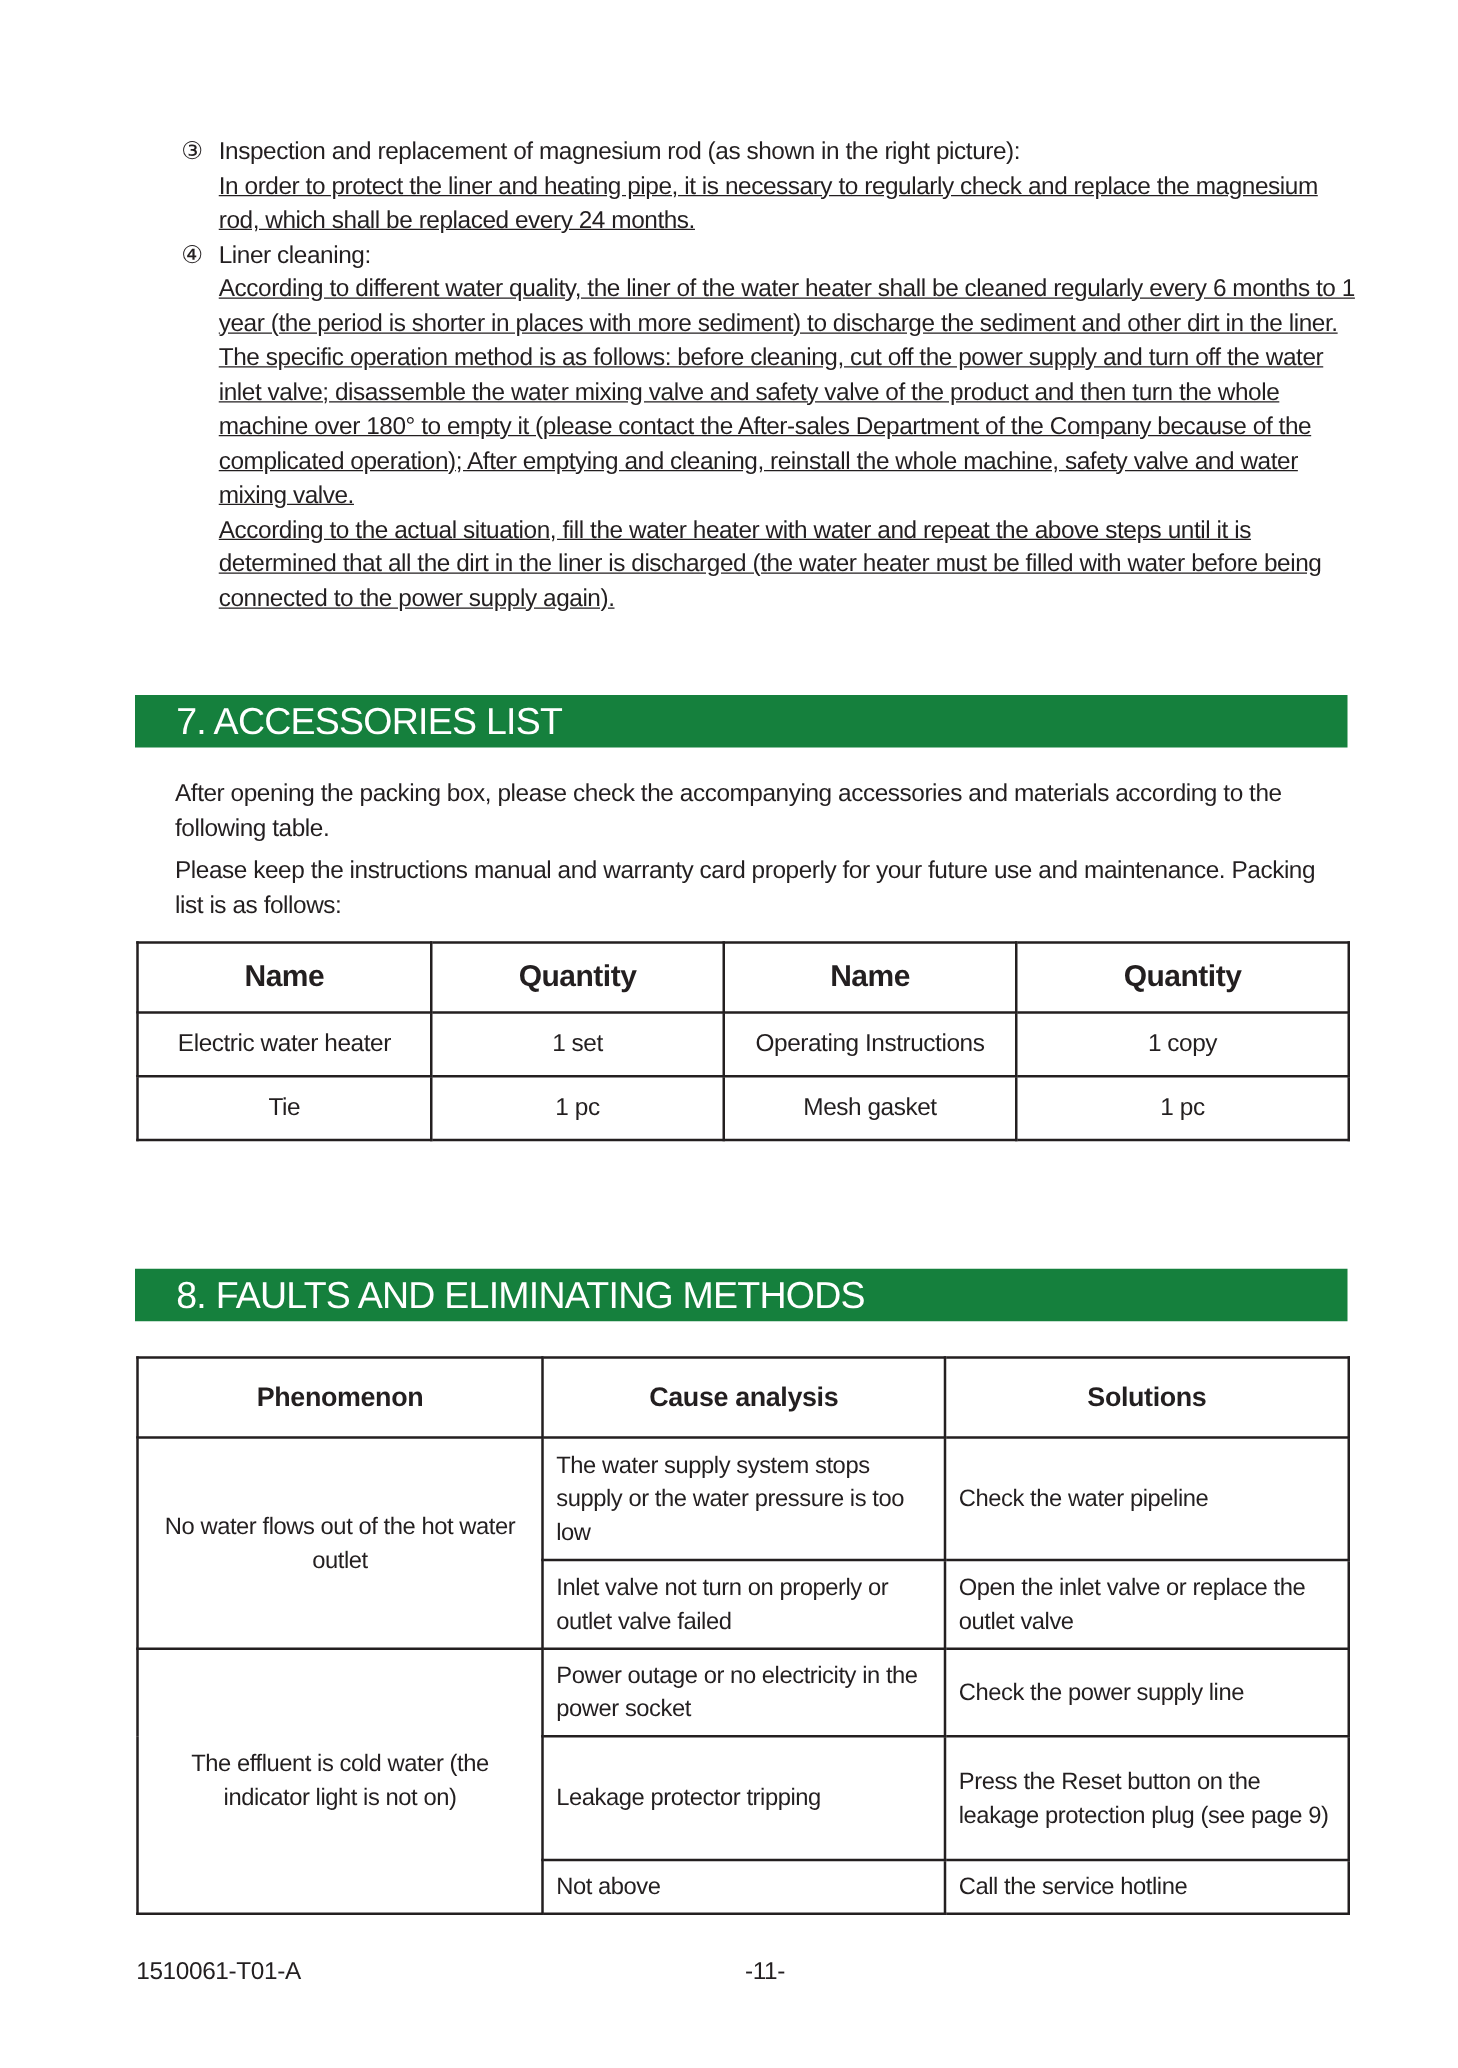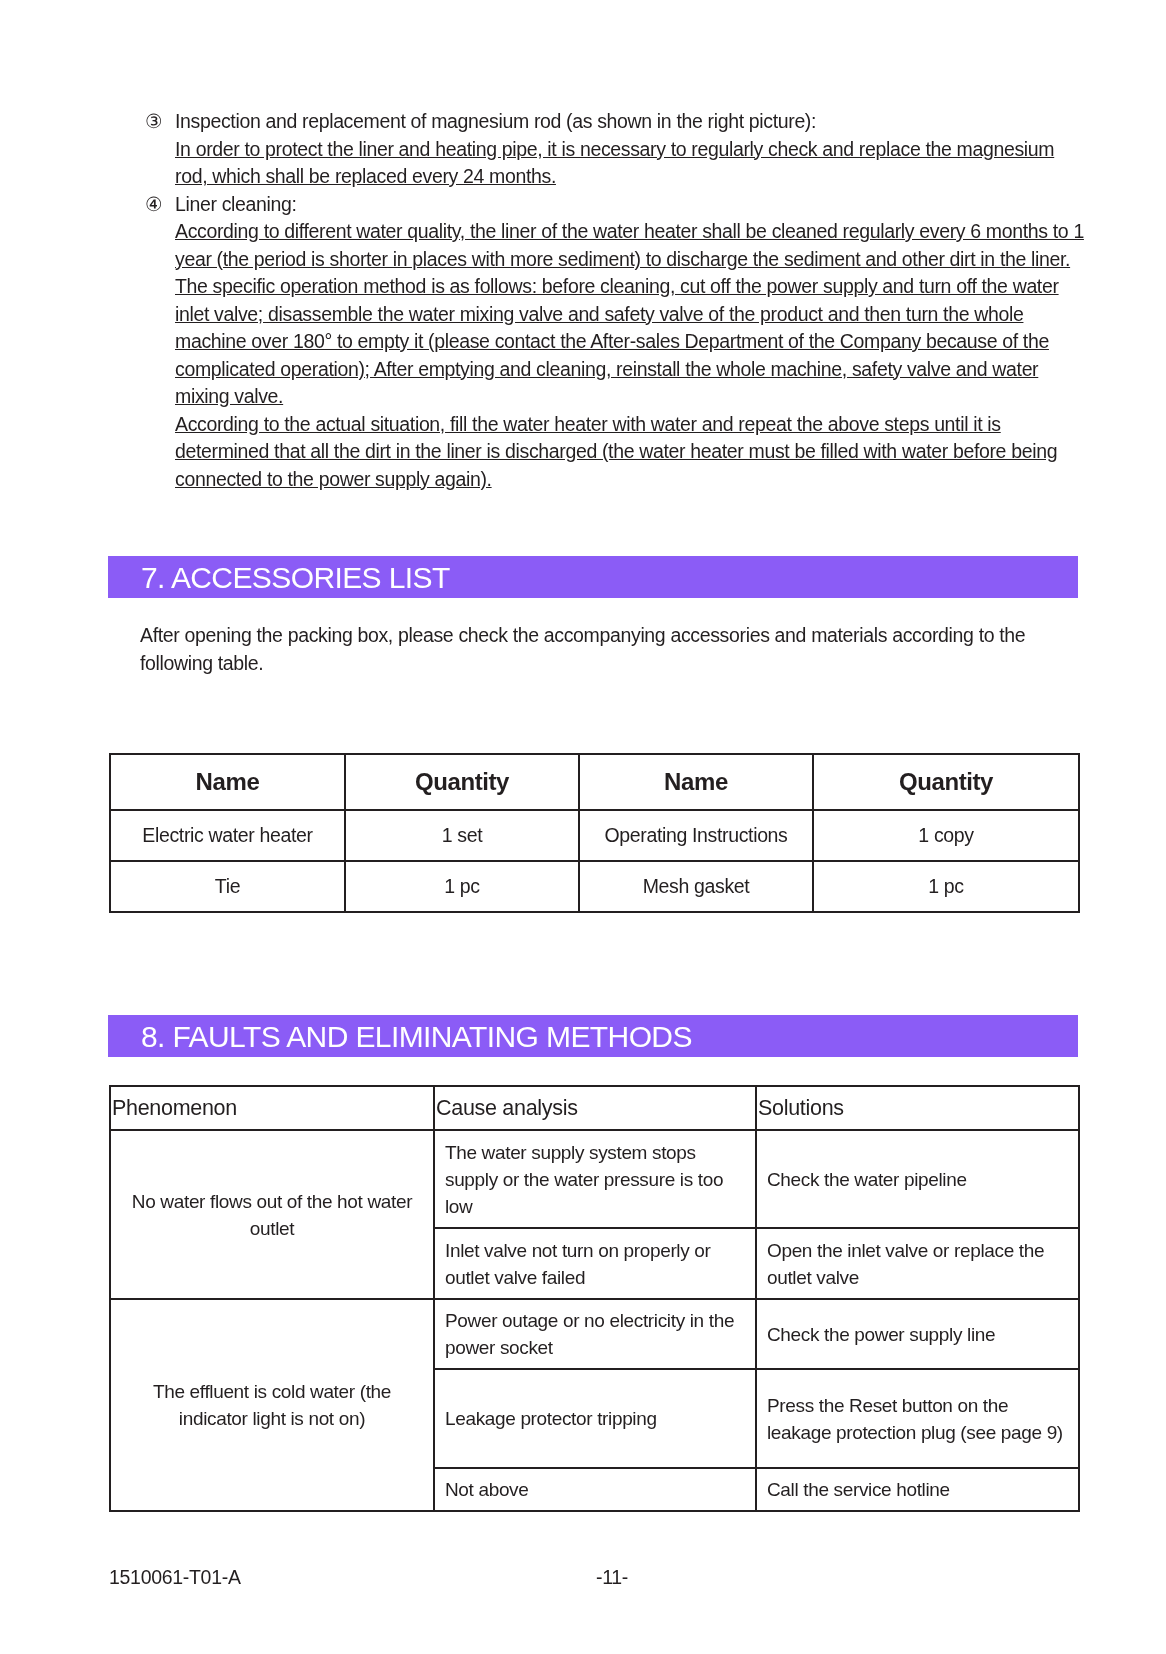--- a/index.html
+++ b/index.html
@@ -12,41 +12,41 @@
   
   .intro { position: absolute; left: 145px; top: 108px; width: 940px;
            font-size: 19.5px; line-height: 27.5px; letter-spacing: -0.35px; }
   .item-head { display: flex; }
   .num { width: 30px; flex: none; }
   .item-body { padding-left: 30px; text-decoration: underline; }
   .item-body p { margin: 0; }
 
   .section-bar {
     position: absolute; left: 108px; width: 970px; height: 42px;
-    background: #8b5cf6; color: #ffffff;
+    background: #15803d; color: #ffffff;
     font-size: 30px; line-height: 44px; padding-left: 33px; box-sizing: border-box;
     letter-spacing: -0.6px;
   }
   #bar7 { top: 556px; }
   #bar8 { top: 1015px; }
 
   .para { position: absolute; left: 140px; width: 930px;
           font-size: 19.5px; line-height: 27.5px; letter-spacing: -0.35px; margin: 0; }
   #para1 { top: 622px; }
   #para2 { top: 683px; }
 
   table { position: absolute; border-collapse: collapse; table-layout: fixed; }
   td, th { border: 2.5px solid #231f20; box-sizing: border-box; }
 
   #acc-table { left: 109px; top: 753px; width: 969px; }
   #acc-table th { height: 56px; font-size: 24px; font-weight: bold; text-align: center; letter-spacing: -0.4px; }
   #acc-table td { height: 51px; font-size: 19.5px; text-align: center; letter-spacing: -0.35px; }
 
   #fault-table { left: 109px; top: 1085px; width: 969px; }
-  #fault-table th { height: 44px; font-size: 21.5px; font-weight: normal; text-align: left; letter-spacing: -0.3px; }
+  #fault-table th { height: 64px; font-size: 21.5px; font-weight: bold; text-align: center; letter-spacing: -0.3px; }
   #fault-table td { font-size: 19px; line-height: 27px; letter-spacing: -0.35px; vertical-align: middle; }
   #fault-table td.phen { text-align: center; padding: 0 6px; }
   #fault-table td.cause, #fault-table td.sol { text-align: left; padding: 0 10px; }
   .r1 { height: 98px; } .r2 { height: 71px; } .r3 { height: 70px; } .r4 { height: 99px; } .r5 { height: 43px; }
 
   .footer { position: absolute; top: 1566px; font-size: 19.5px; letter-spacing: -0.3px; }
   #doc-code { left: 109px; }
   #page-num { left: 596px; }
 </style>
 </head>
@@ -72,20 +72,21 @@
       <div class="item-body">
         <p>According to different water quality, the liner of the water heater shall be cleaned regularly every 6 months to 1 year (the period is shorter in places with more sediment) to discharge the sediment and other dirt in the liner. The specific operation method is as follows: before cleaning, cut off the power supply and turn off the water inlet valve; disassemble the water mixing valve and safety valve of the product and then turn the whole machine over 180° to empty it (please contact the After-sales Department of the Company because of the complicated operation); After emptying and cleaning, reinstall the whole machine, safety valve and water mixing valve.</p>
         <p>According to the actual situation, fill the water heater with water and repeat the above steps until it is determined that all the dirt in the liner is discharged (the water heater must be filled with water before being connected to the power supply again).</p>
       </div>
     </div>
   </div>
 
   <div id="bar7" class="section-bar">7. ACCESSORIES LIST</div>
 
   <p id="para1" class="para">After opening the packing box, please check the accompanying accessories and materials according to the following table.</p>
+  <p id="para2" class="para">Please keep the instructions manual and warranty card properly for your future use and maintenance. Packing list is as follows:</p>
 
   <table id="acc-table">
     <colgroup>
         <col style="width:235px">
         <col style="width:234px">
         <col style="width:234px">
         <col style="width:266px">
       </colgroup>
     <thead>
       <tr>

